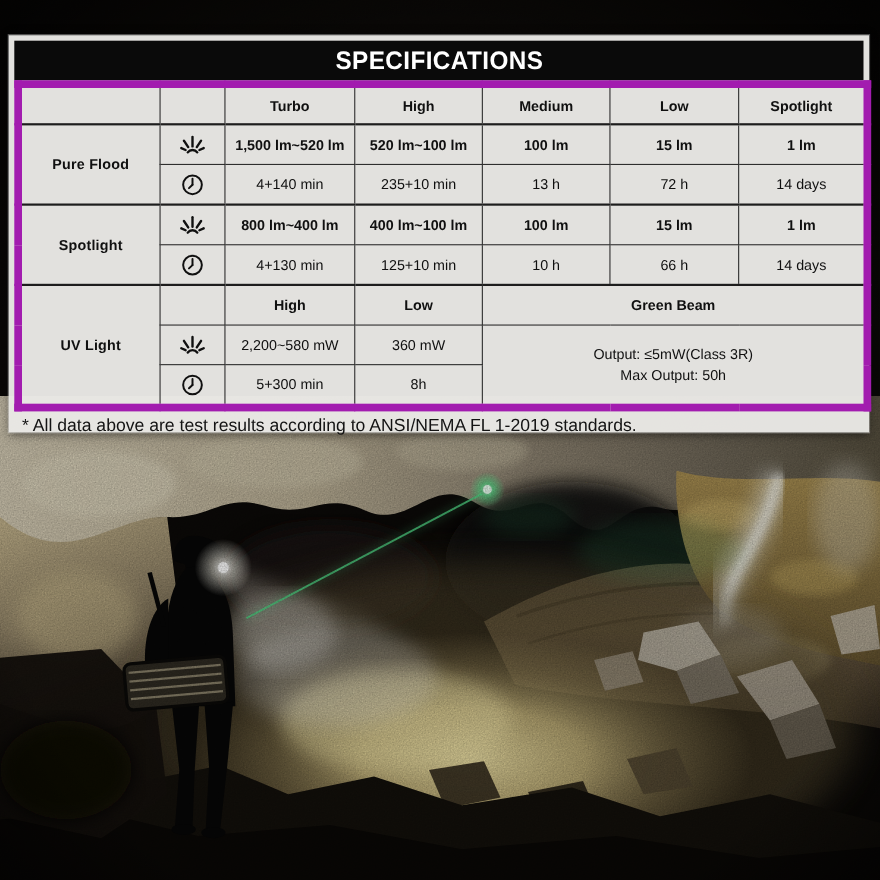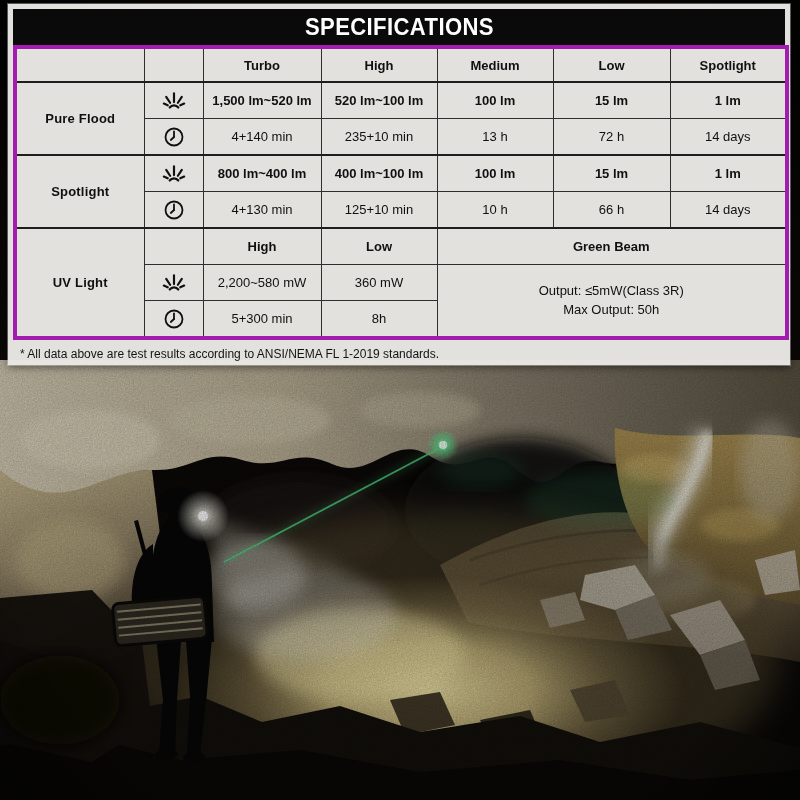--- a/index.html
+++ b/index.html
@@ -4,46 +4,46 @@
 <style>
   html,body{margin:0;padding:0;}
   body{
     width:800px;height:800px;position:relative;overflow:hidden;
     background:#0b0a08;
     font-family:"Liberation Sans",sans-serif;
   }
   .photo{position:absolute;left:0;top:0;width:800px;height:800px;z-index:0;}
   
   .panel{
-    position:absolute;left:8px;top:4px;width:782px;height:361px;
+    position:absolute;left:8px;top:32px;width:782px;height:361px;
     background:rgba(233,232,229,0.97);
     box-shadow:0 0 0 1px rgba(250,250,248,0.35), 0 2px 8px rgba(0,0,0,0.5);
     z-index:2;padding:5px;box-sizing:border-box;
   }
   .titlebar{
     height:36px;background:#0a0a0a;display:flex;align-items:center;justify-content:center;
   }
   .titlebar span{
     color:#ffffff;font-weight:bold;font-size:23px;letter-spacing:0.4px;
     transform:scaleX(0.96);
   }
-  table.spec{border-collapse:collapse;table-layout:fixed;width:772px;border:4px solid #a21caf;}
+  table.spec{border-collapse:collapse;table-layout:fixed;width:772px;border:7px solid #a21caf;}
   table.spec td,table.spec th{
     border:1px solid #2e2e2e;text-align:center;vertical-align:middle;
     padding:0;font-size:13px;color:#101010;height:35px;overflow:hidden;white-space:nowrap;
   }
   tr.hdr th{height:32px;}
   th.mode{font-size:15px;font-weight:bold;}
   td.rowlabel{font-size:17px;font-weight:bold;letter-spacing:0.2px;}
   tr.sec td, tr.sec th{border-top:2px solid #1d1d1d;font-weight:bold;}
   td.uvout{white-space:normal;font-size:13px;line-height:1.4;}
   td.iconcell svg{display:block;margin:0 auto;}
   .foot{
     height:27px;display:flex;align-items:center;padding-left:7px;
-    font-size:12px;color:#131313;
+    font-size:16px;color:#131313;
   }
 </style>
 </head>
 <body>
 
 <svg class="photo" viewBox="0 0 800 800" xmlns="http://www.w3.org/2000/svg">
   <defs>
     <linearGradient id="gCeil" x1="0" y1="0" x2="1" y2="0">
       <stop offset="0" stop-color="#d4cbb4"></stop>
       <stop offset="0.35" stop-color="#bbb096"></stop>

